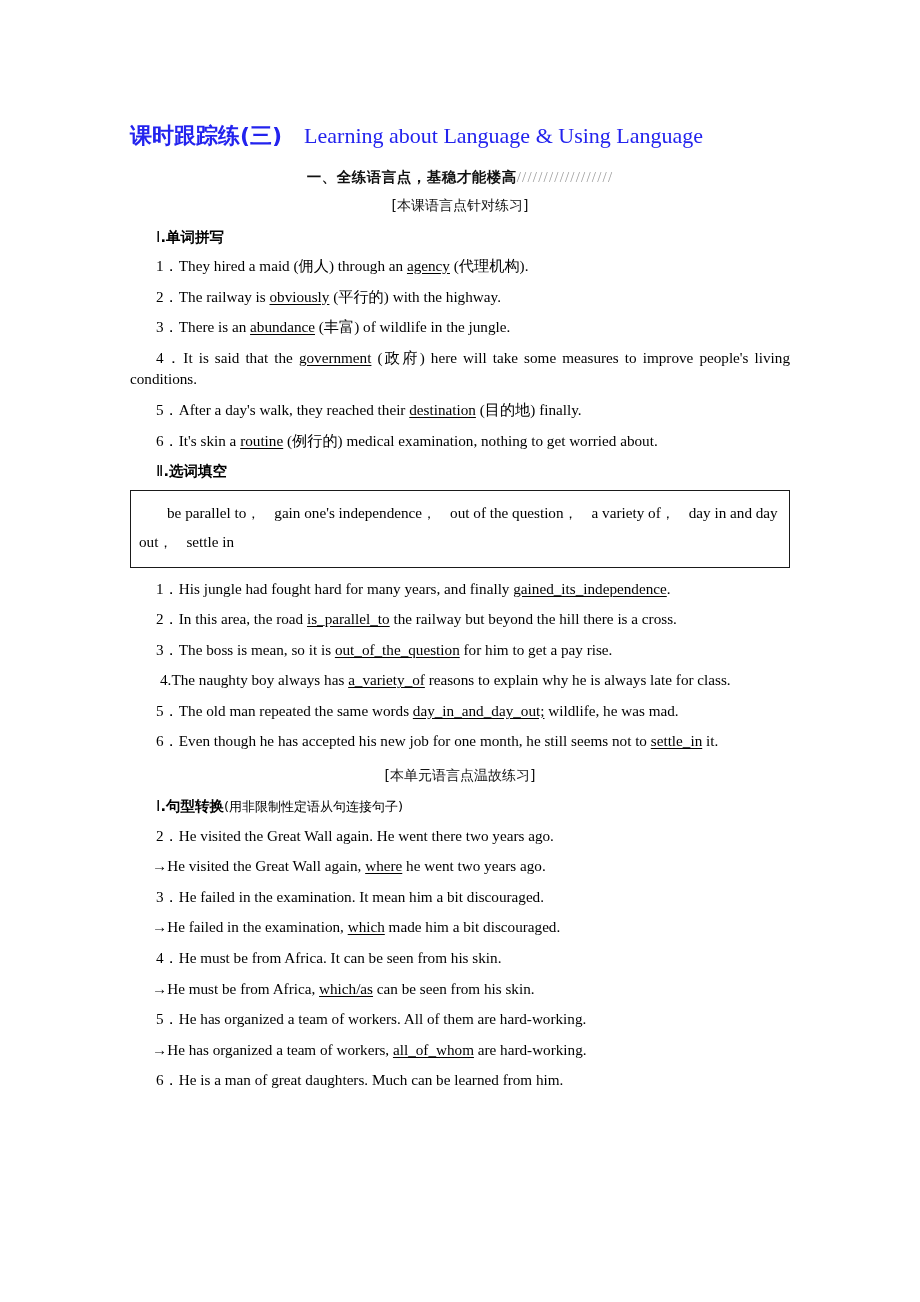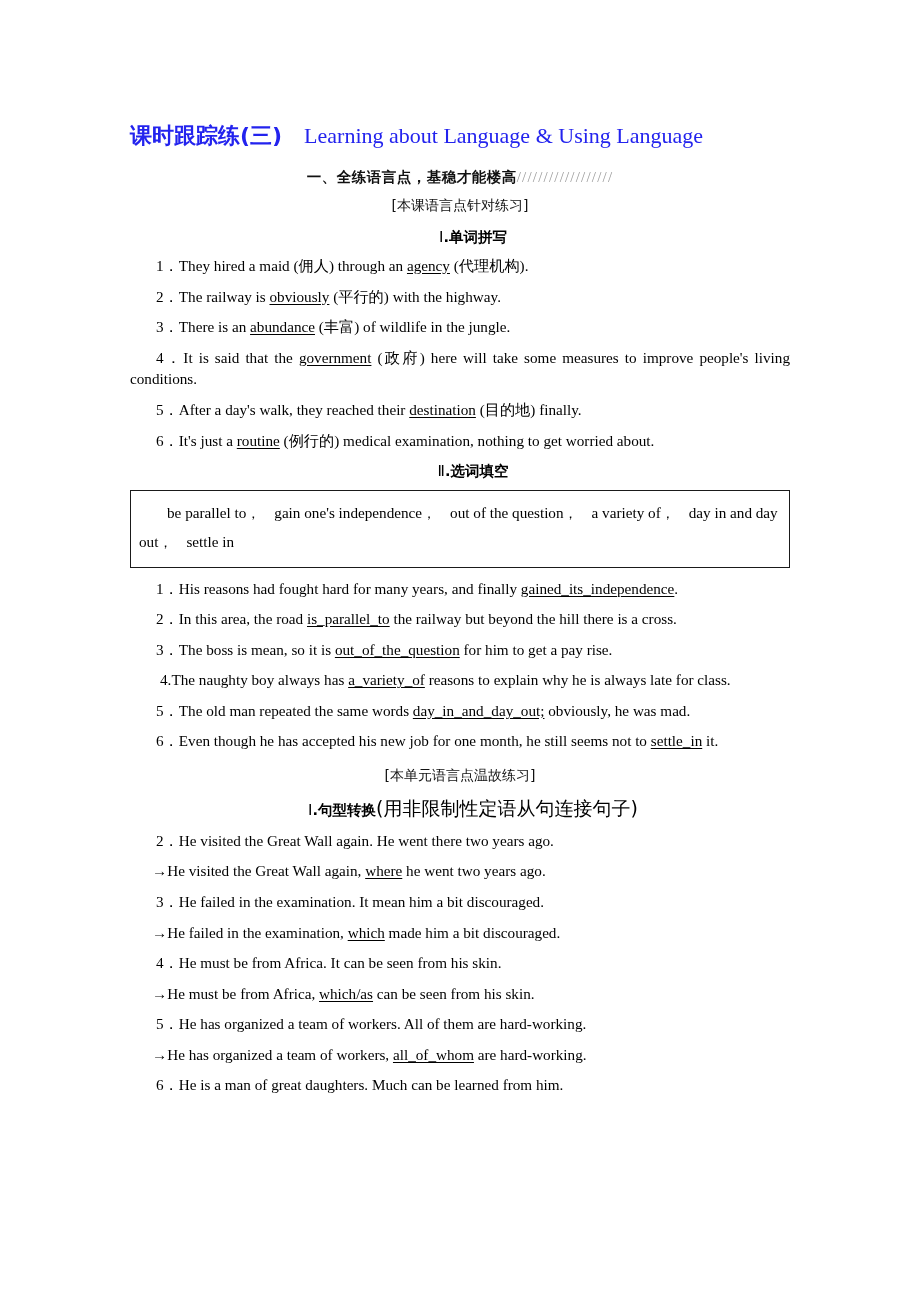--- a/index.html
+++ b/index.html
@@ -79,35 +79,34 @@
     margin: 10px 0 12px 0;
     line-height: 1.3;
   }
 
   
   .sub-heading {
     font-size: 15px;
     margin: 10px 0 8px 0;
     padding-left: 26px;
     line-height: 1.35;
-    text-align: center;
   }
   .sub-heading .rn {
     font-family: "Liberation Serif", serif;
     font-size: 15px;
   }
   .sub-heading .cn {
     font-family: "DejaVu Sans", sans-serif;
     font-weight: bold;
     font-size: 14.5px;
   }
   .sub-heading .cn-note {
     font-family: "DejaVu Sans", sans-serif;
     font-weight: normal;
-    font-size: 19px;
+    font-size: 13px;
   }
 
   
   .item {
     font-family: "Liberation Serif", serif;
     font-size: 15.2px;
     line-height: 1.42;
     margin: 0 0 9px 0;
     text-indent: 26px;
   }
@@ -174,41 +173,41 @@
       <p class="item justify"><span>1．</span><span>They hired a maid (佣人) through an </span><u class="ans">agency</u><span> (代理机构).</span></p>
 
       <p class="item justify"><span>2．</span><span>The railway is </span><u class="ans">obviously</u><span> (平行的) with the highway.</span></p>
 
       <p class="item justify"><span>3．</span><span>There is an </span><u class="ans">abundance</u><span> (丰富) of wildlife in the jungle.</span></p>
 
       <p class="item justify" style="text-align:justify;"><span>4．</span><span>It is said that the </span><u class="ans">government</u><span> (政府) here will take some measures to improve people's living conditions.</span></p>
 
       <p class="item justify"><span>5．</span><span>After a day's walk, they reached their </span><u class="ans">destination</u><span> (目的地) finally.</span></p>
 
-      <p class="item justify"><span>6．</span><span>It's just a </span><u class="ans">routine</u><span> (例行的) medical examination, nothing to get worried about.</span></p>
+      <p class="item justify"><span>6．</span><span>It's skin a </span><u class="ans">routine</u><span> (例行的) medical examination, nothing to get worried about.</span></p>
     </div>
 
     <div class="sub-heading">
       <span class="rn">Ⅱ</span><span class="cn">.选词填空</span>
     </div>
 
     <div class="wordbank">
       <p class="wordbank-text"><span>be parallel to</span><span class="wb-sep">，</span><span class="wb-gap"></span><span>gain one's independence</span><span class="wb-sep">，</span><span class="wb-gap"></span><span>out of the question</span><span class="wb-sep">，</span><span class="wb-gap"></span><span>a variety of</span><span class="wb-sep">，</span><span class="wb-gap"></span><span>day in and day out</span><span class="wb-sep">，</span><span class="wb-gap"></span><span>settle in</span></p>
     </div>
 
     <div>
-      <p class="item justify"><span>1．</span><span>His reasons had fought hard for many years, and finally </span><u class="ans">gained_its_independence</u><span>.</span></p>
+      <p class="item justify"><span>1．</span><span>His jungle had fought hard for many years, and finally </span><u class="ans">gained_its_independence</u><span>.</span></p>
 
       <p class="item justify"><span>2．</span><span>In this area, the road </span><u class="ans">is_parallel_to</u><span> the railway but beyond the hill there is a cross.</span></p>
 
       <p class="item justify"><span>3．</span><span>The boss is mean, so it is </span><u class="ans">out_of_the_question</u><span> for him to get a pay rise.</span></p>
 
       <p class="item tight" style="text-align:justify;"><span>4.</span><span>The naughty boy always has </span><u class="ans">a_variety_of</u><span> reasons to explain why he is always late for class.</span></p>
 
-      <p class="item justify"><span>5．</span><span>The old man repeated the same words </span><u class="ans">day_in_and_day_out;</u><span> obviously, he was mad.</span></p>
+      <p class="item justify"><span>5．</span><span>The old man repeated the same words </span><u class="ans">day_in_and_day_out;</u><span> wildlife, he was mad.</span></p>
 
       <p class="item justify"><span>6．</span><span>Even though he has accepted his new job for one month, he still seems not to </span><u class="ans">settle_in</u><span> it.</span></p>
     </div>
 
     <div class="bracket-heading" style="margin-top:14px;">[本单元语言点温故练习]</div>
 
     <div class="sub-heading">
       <span class="rn">Ⅰ</span><span class="cn">.句型转换</span><span class="cn-note">(用非限制性定语从句连接句子)</span>
     </div>
 

